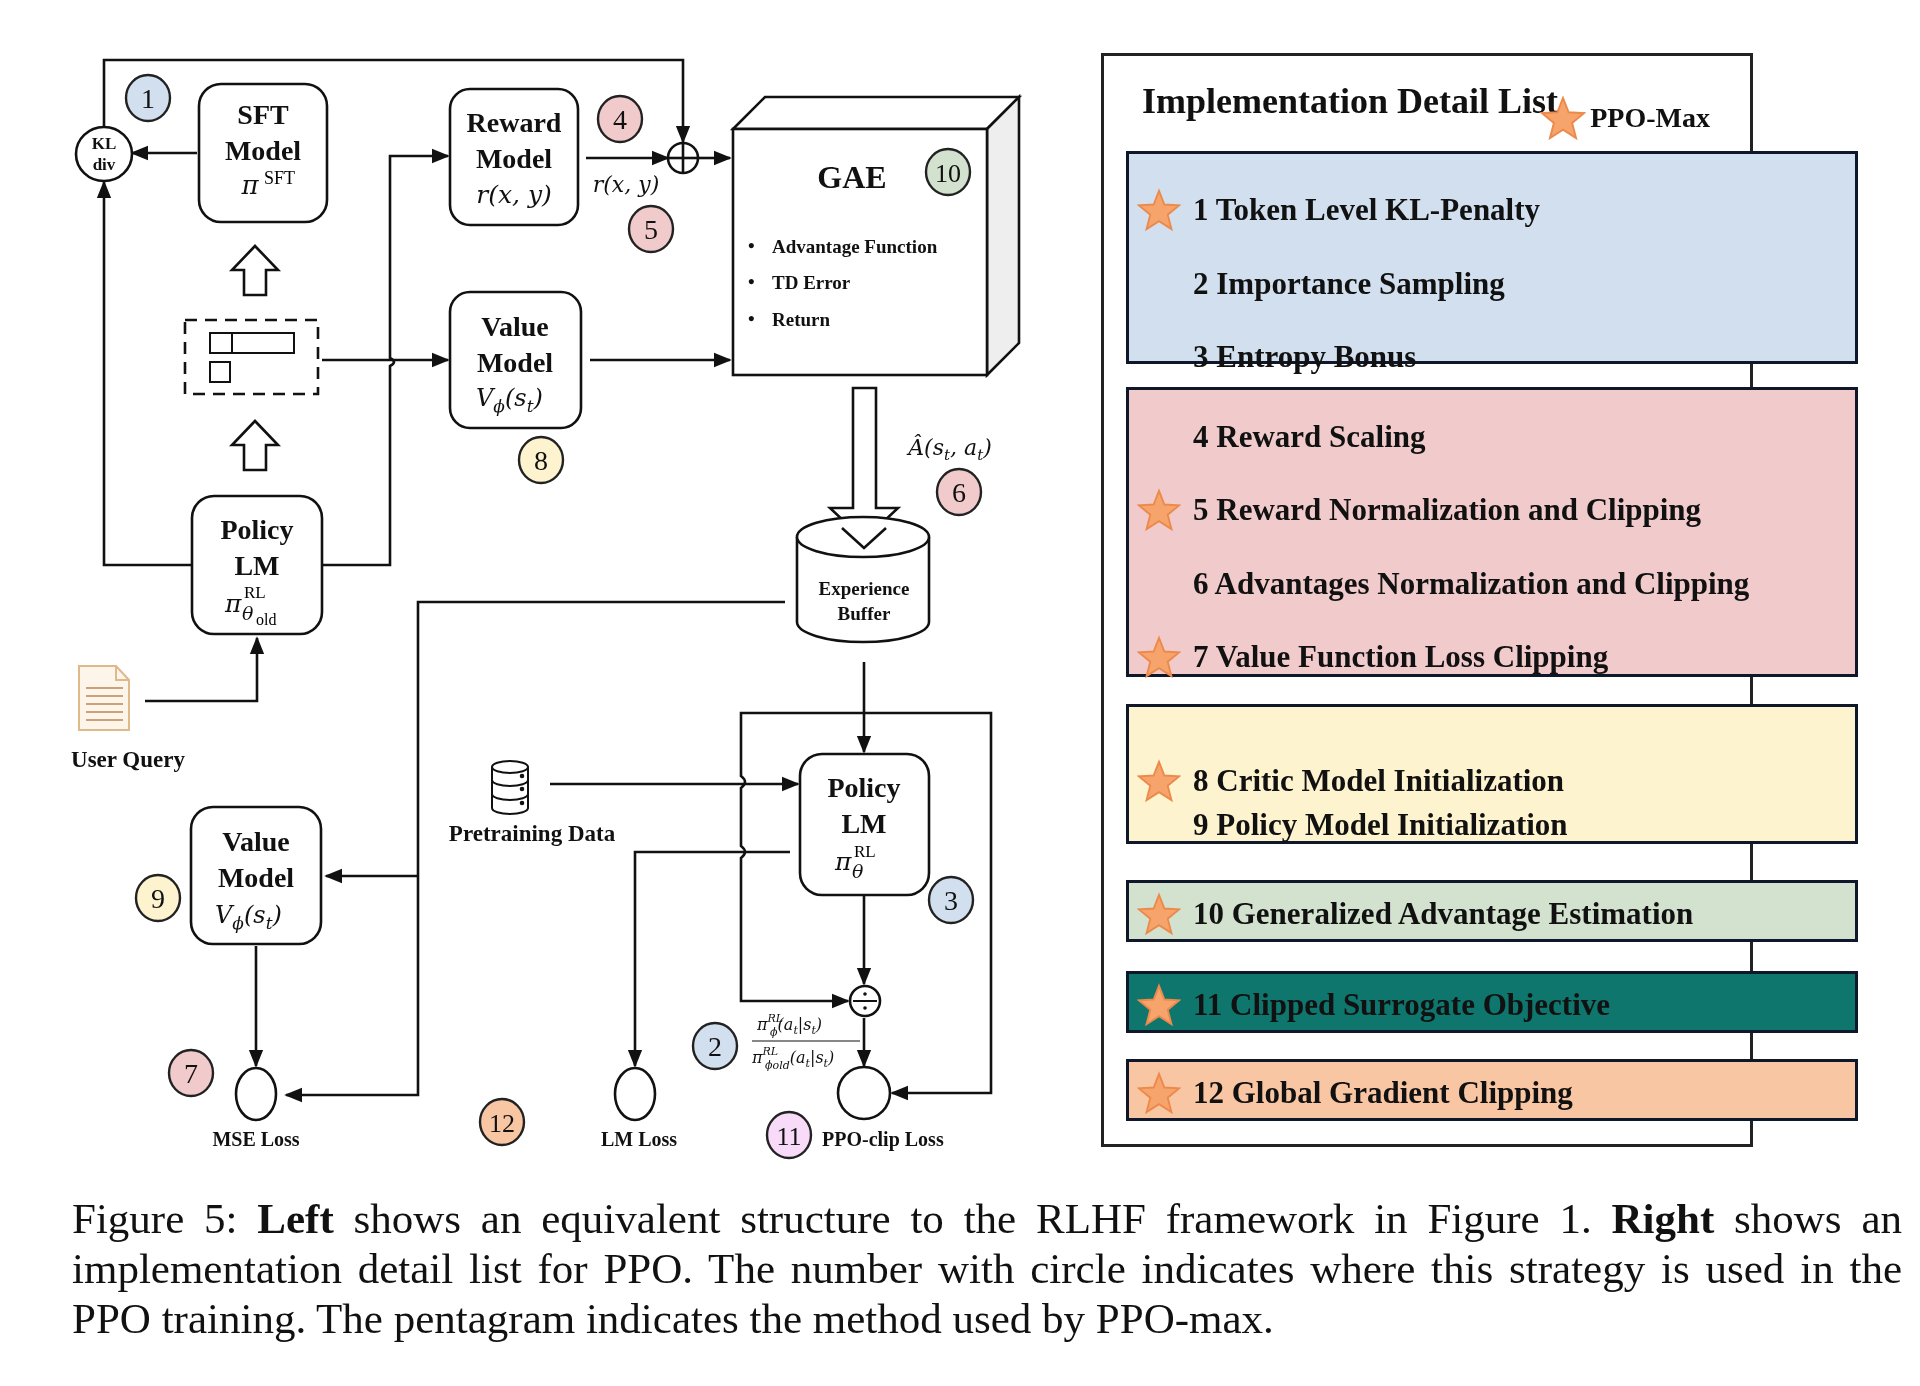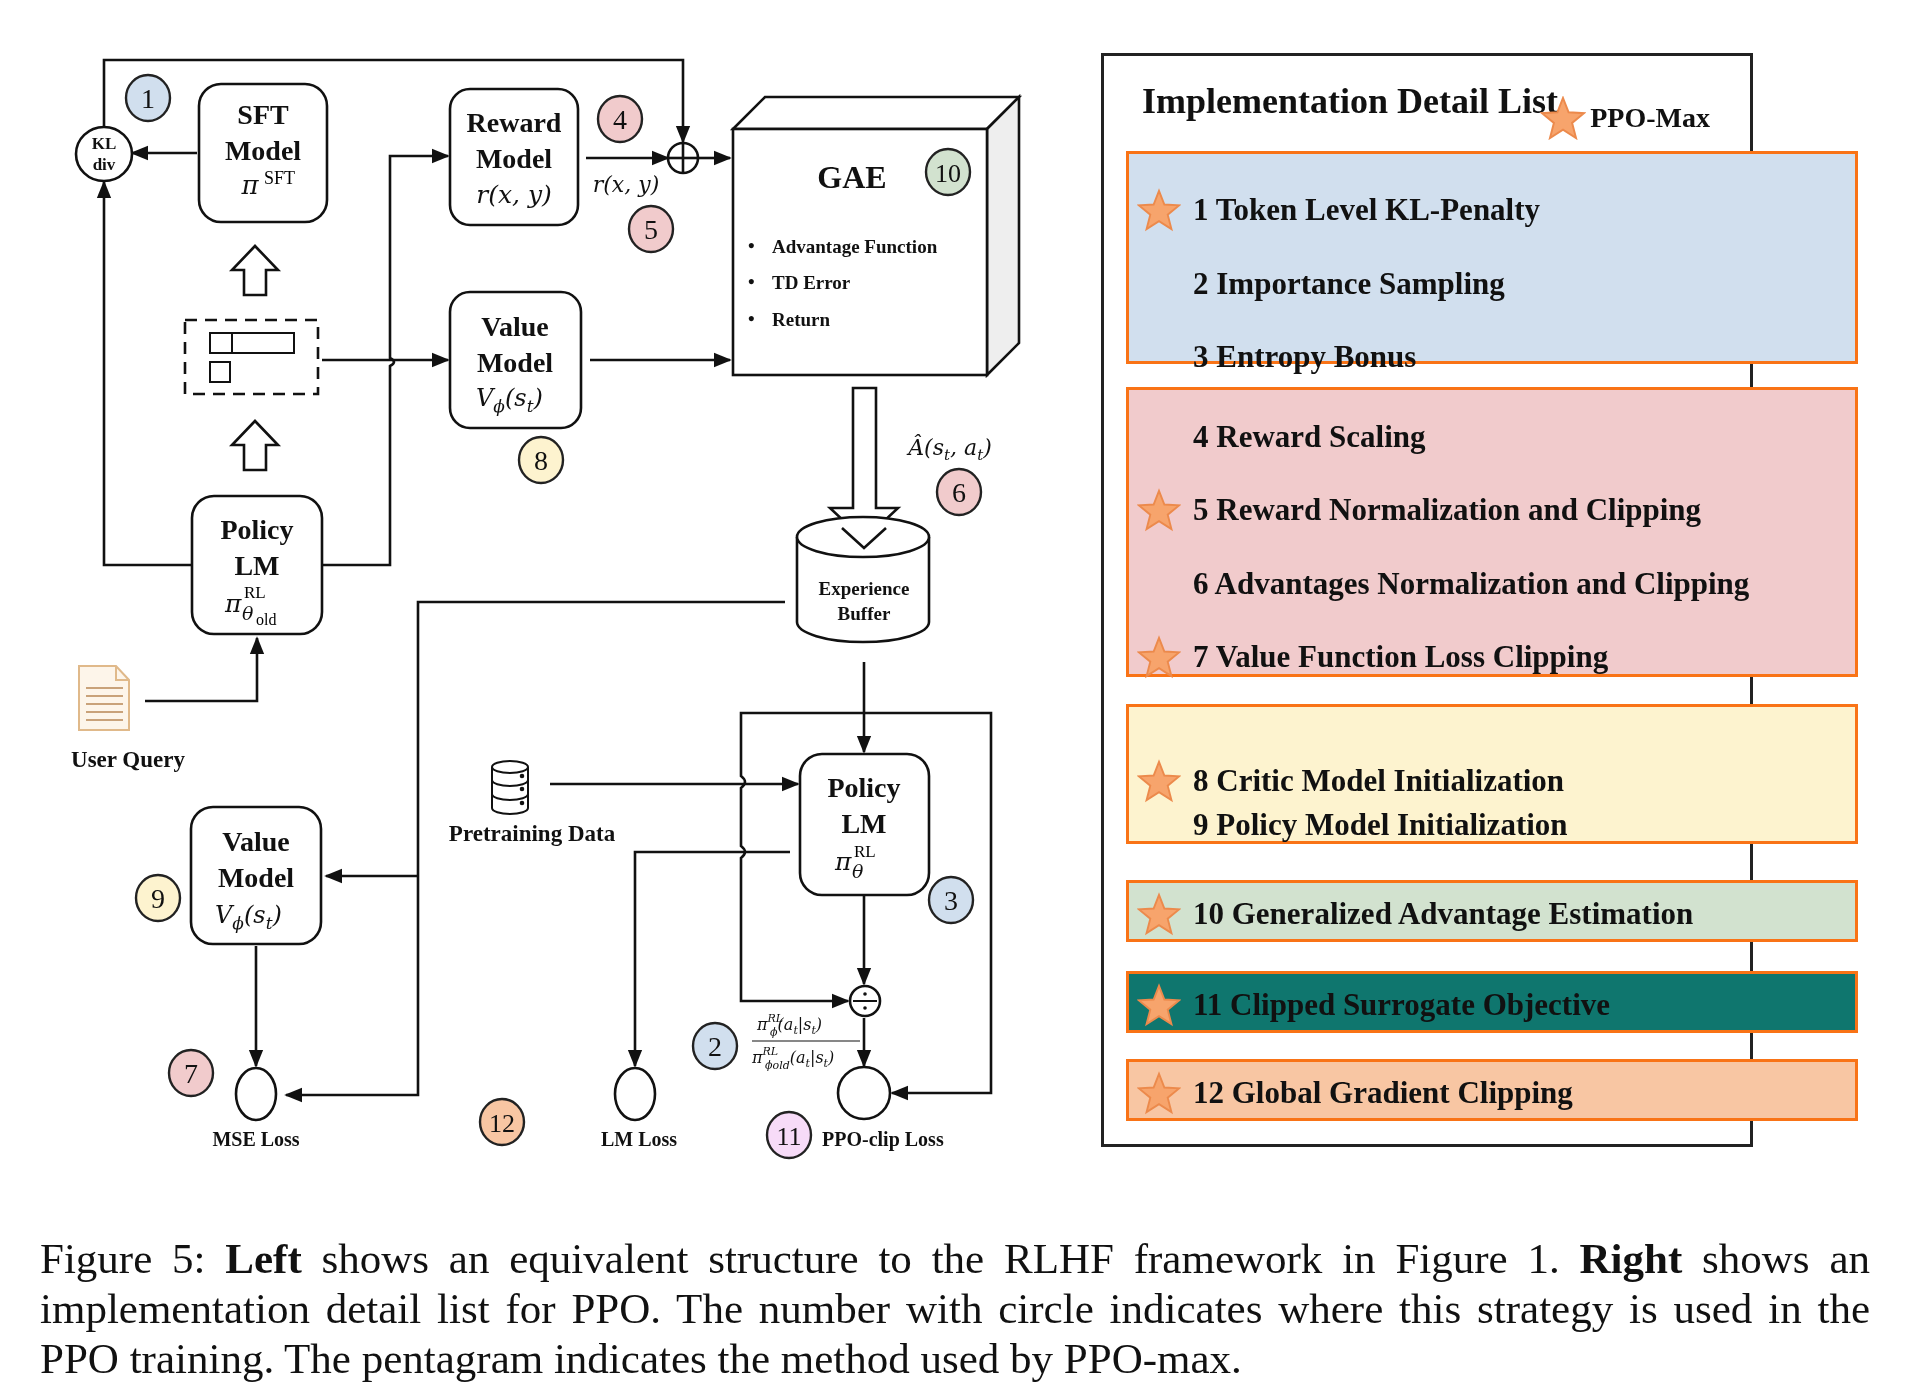--- a/index.html
+++ b/index.html
@@ -7,25 +7,25 @@
   #diagram{position:absolute;left:0;top:0;}
   .bt{font-family:"Liberation Serif",serif;font-weight:bold;fill:#111;}
   .it{font-family:"DejaVu Serif",serif;font-style:italic;fill:#111;}
   .ln{stroke:#111;stroke-width:2.6;fill:none;}
   .box{fill:#fff;stroke:#111;stroke-width:2.6;}
   .badge-text{font-family:"Liberation Serif",serif;fill:#111;}
   #panel{position:absolute;left:1101px;top:53px;width:652px;height:1094px;border:3px solid #222;box-sizing:border-box;background:#fff;}
   #panel-title{position:absolute;left:38px;top:24px;font-size:36px;font-weight:bold;font-family:"Liberation Serif",serif;}
   #legend{position:absolute;right:40px;top:40px;display:flex;align-items:center;gap:4px;}
   #legend .lbl{font-size:28px;font-weight:bold;font-family:"Liberation Serif",serif;}
-  .group{position:absolute;left:22px;width:732px;border:3px solid #f97316;box-sizing:border-box;}
+  .group{position:absolute;left:22px;width:732px;border:3px solid #0f172a;box-sizing:border-box;}
   .item{position:absolute;left:0;right:0;height:40px;display:flex;align-items:center;}
   .item .star{position:absolute;left:8px;width:44px;height:44px;}
   .item .txt{position:absolute;left:64px;font-size:31px;font-weight:bold;font-family:"Liberation Serif",serif;white-space:nowrap;}
-  #caption{position:absolute;left:40px;top:1194px;width:1830px;font-size:43px;line-height:50px;font-family:"Liberation Serif",serif;text-align:justify;margin-top:40px;}
+  #caption{position:absolute;left:72px;top:1194px;width:1830px;font-size:43px;line-height:50px;font-family:"Liberation Serif",serif;text-align:justify;}
   #caption b{font-weight:bold;}
 </style>
 </head>
 <body>
 
 <svg id="diagram" width="1920" height="1386" viewBox="0 0 1920 1386" xmlns="http://www.w3.org/2000/svg">
   <defs>
     <marker id="ah" viewBox="0 0 10 10" refX="9" refY="5" markerWidth="7" markerHeight="7" orient="auto-start-reverse">
       <path d="M0,1 L10,5 L0,9 z" fill="#111"></path>
     </marker>

